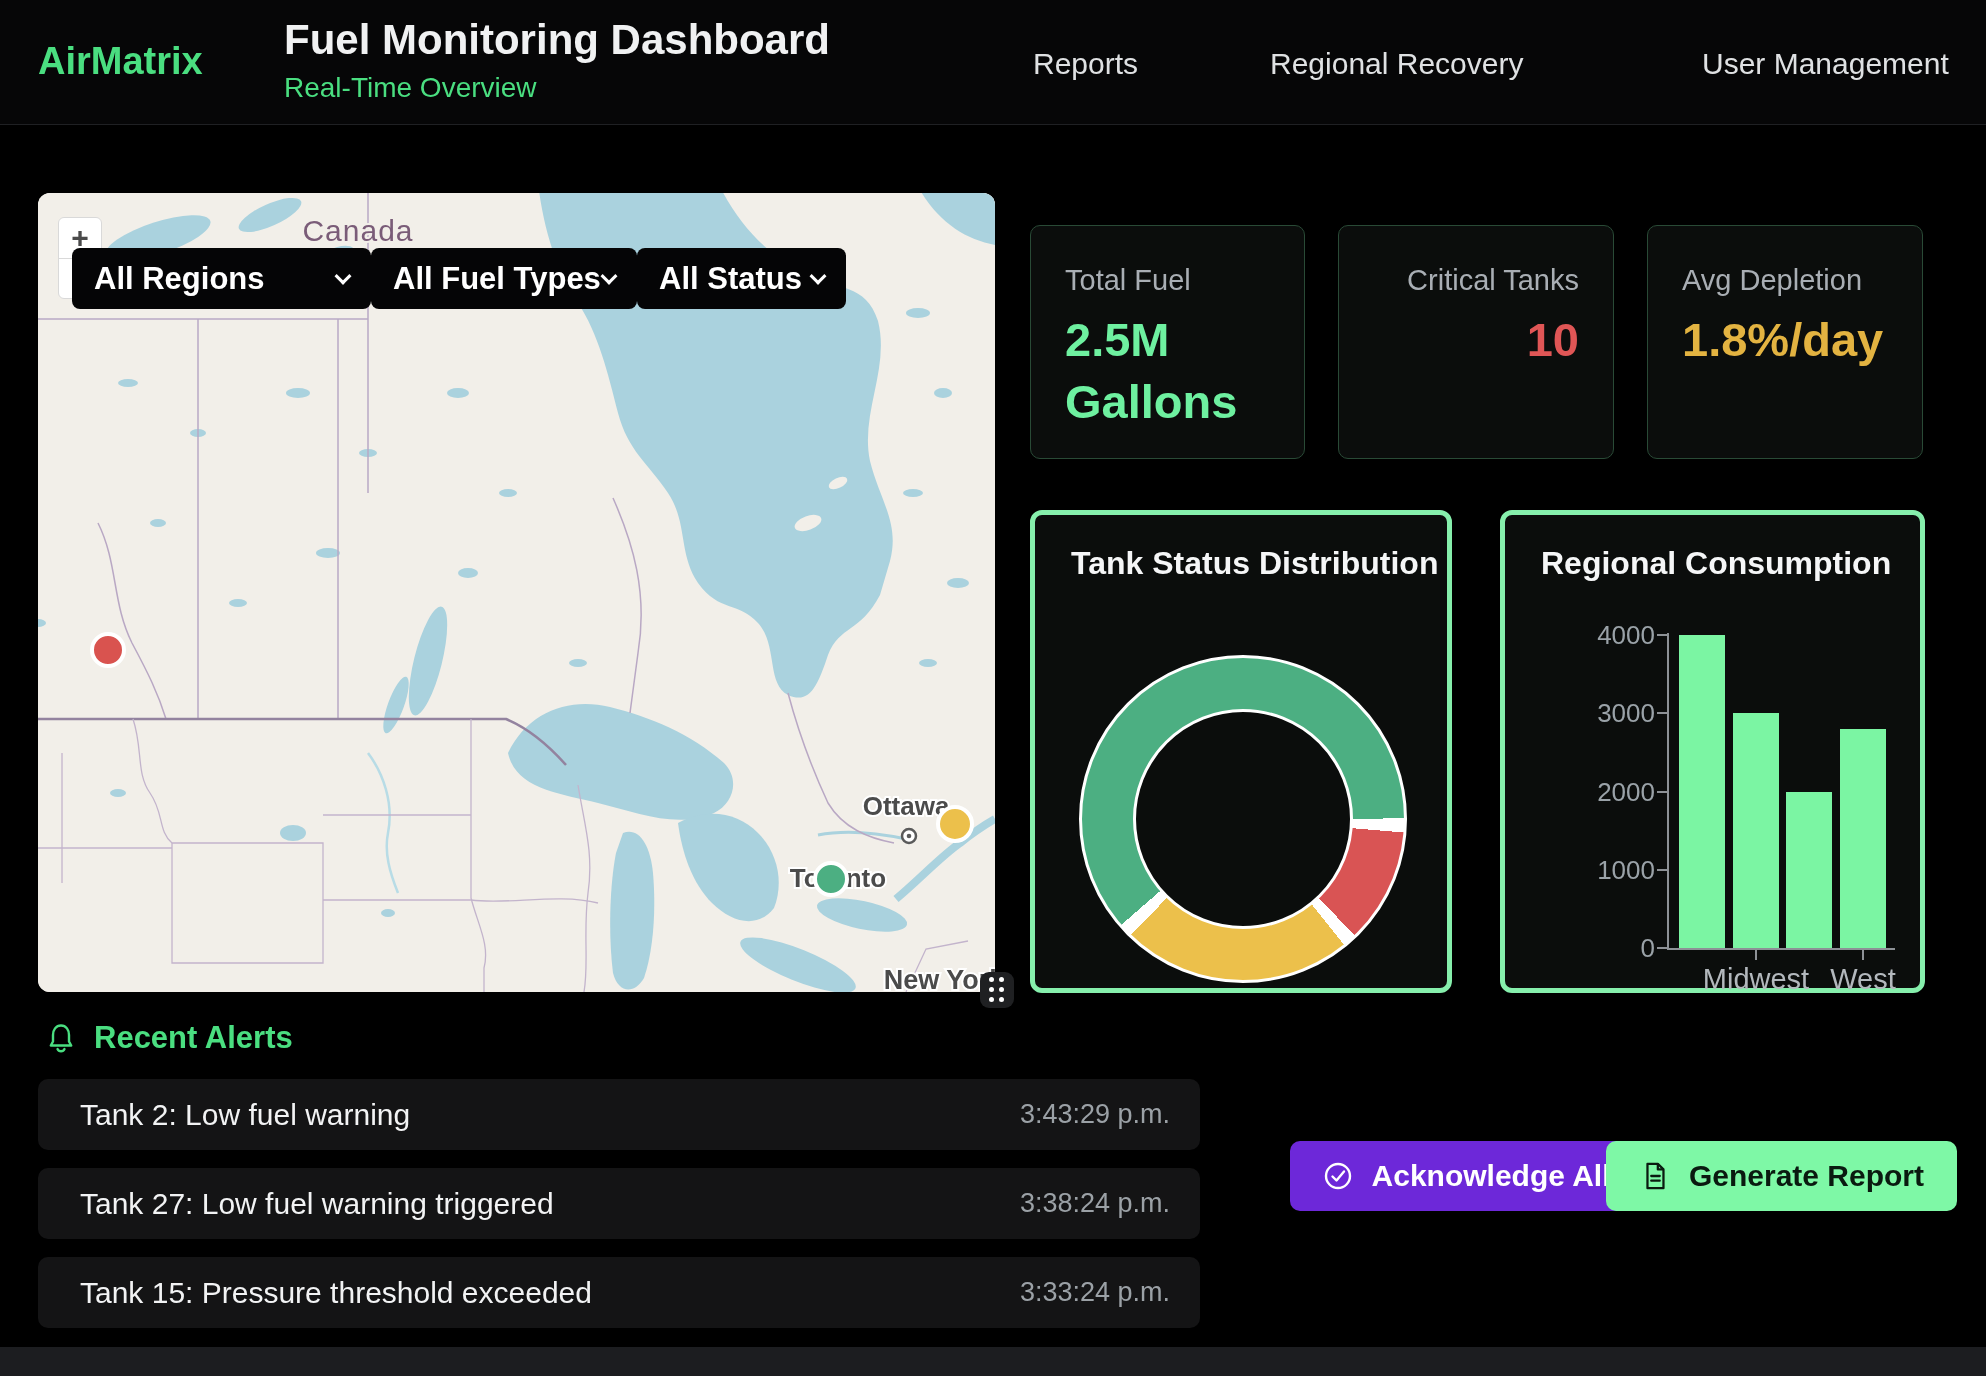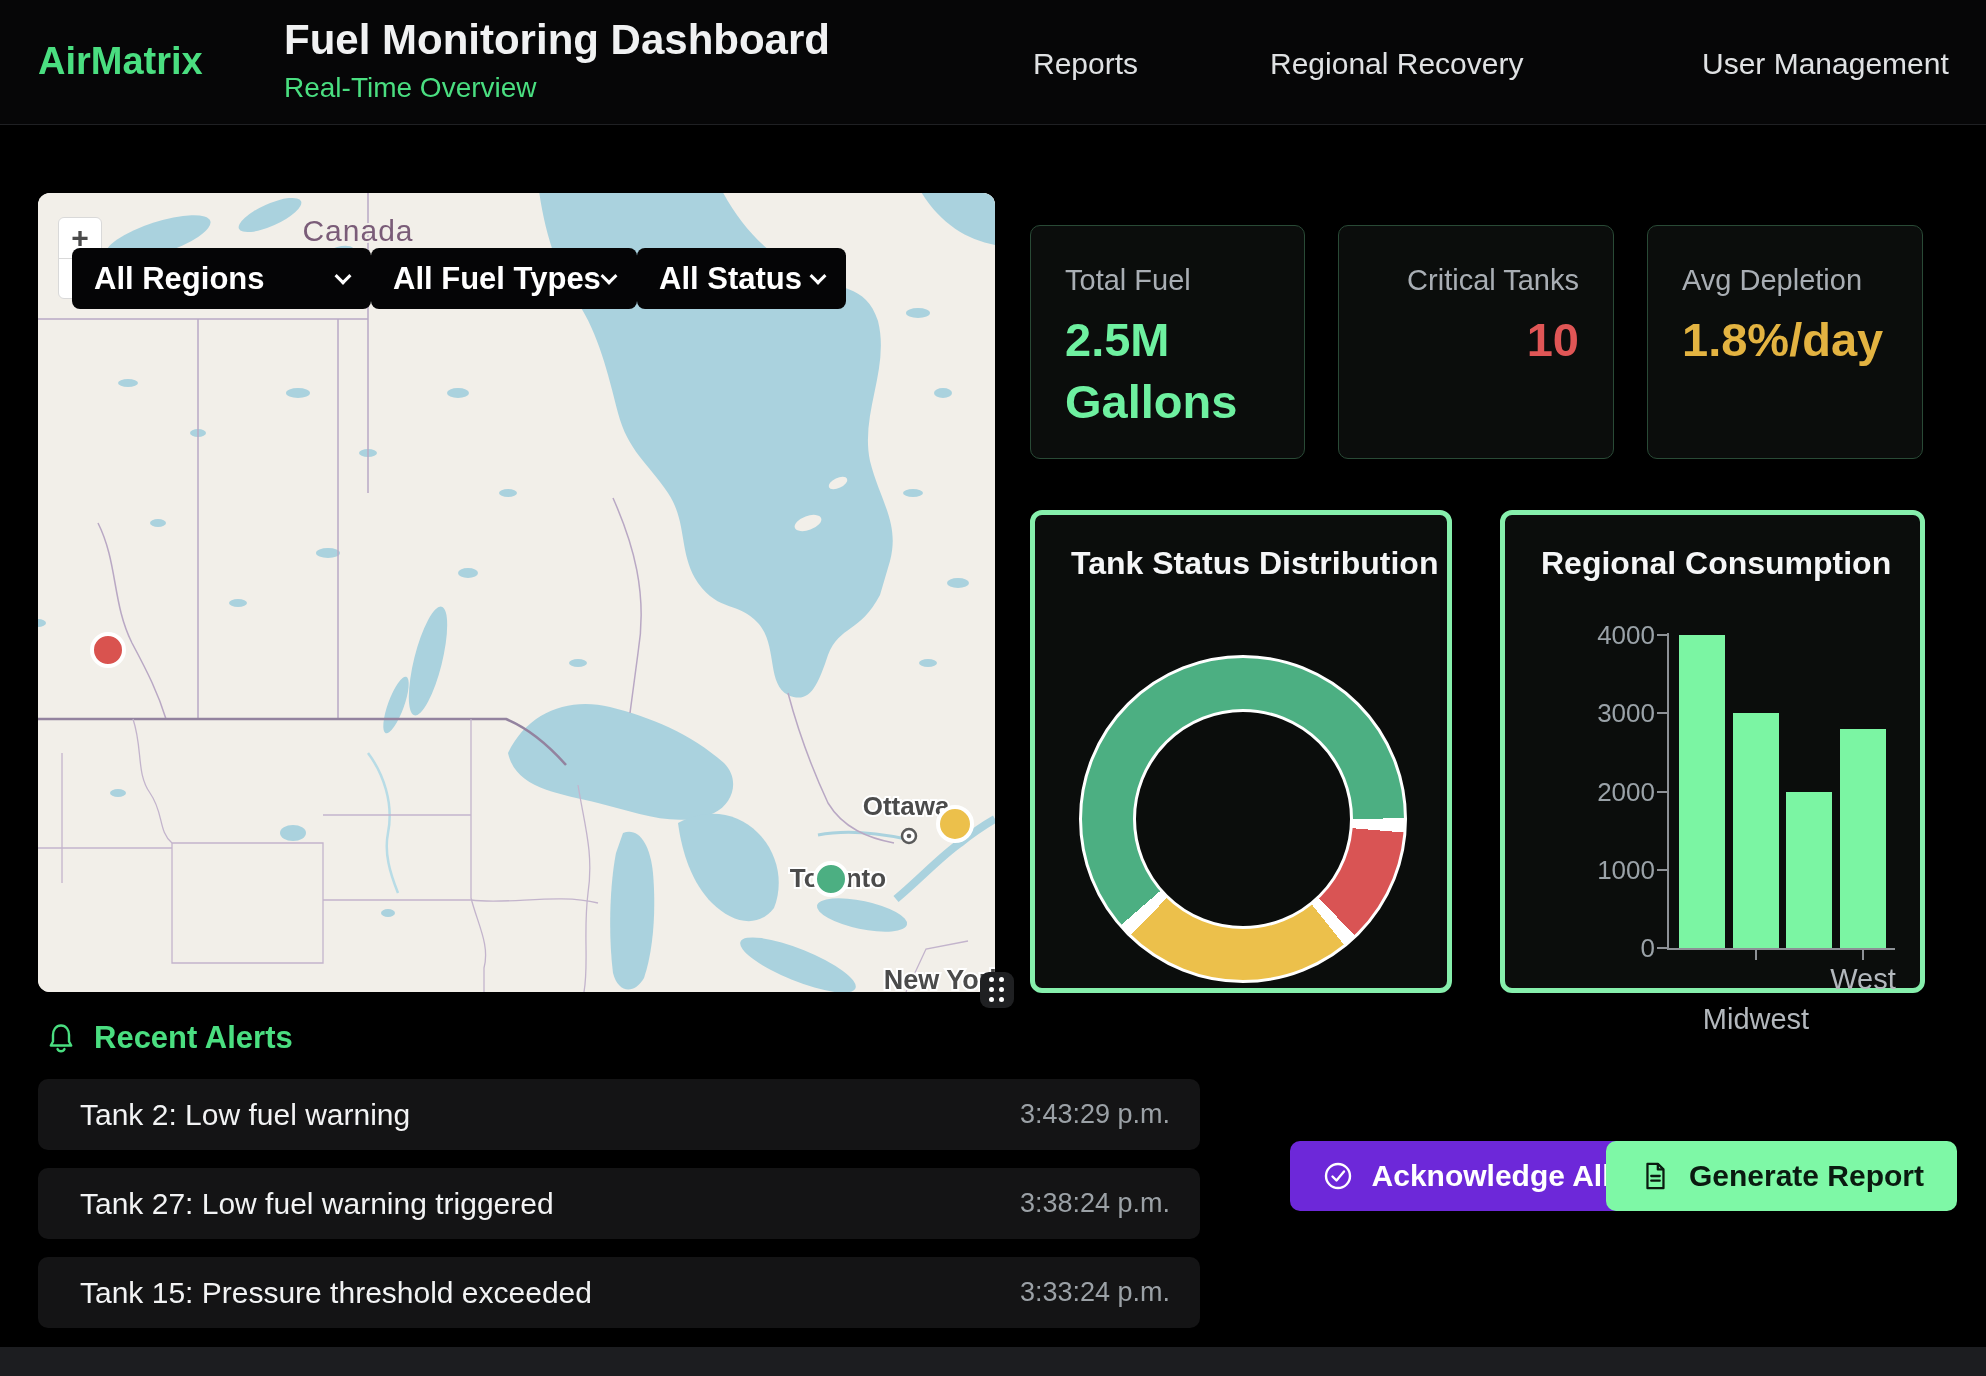--- a/index.html
+++ b/index.html
@@ -260,21 +260,21 @@
         <div class="ytick-dash" style="top: 353.75px;"></div>
         <div class="ytick-label" style="top: 276.5px;">2000</div>
         <div class="ytick-dash" style="top: 275.5px;"></div>
         <div class="ytick-label" style="top: 198.25px;">3000</div>
         <div class="ytick-dash" style="top: 197.25px;"></div>
         <div class="ytick-label" style="top: 120px;">4000</div>
         <div class="ytick-dash" style="top: 119px;"></div>
         <div class="bar" style="left: 174px; top: 120px; height: 313px; background: rgb(123, 245, 163);"></div>
         <div class="bar" style="left: 228px; top: 198.25px; height: 234.75px; background: rgb(123, 245, 163);"></div>
         <div class="xtick-dash" style="left: 250px;"></div>
-        <div class="xtick-label" style="left: 251px; margin-top: 40px;">Midwest</div>
+        <div class="xtick-label" style="left: 251px;">Midwest</div>
         <div class="bar" style="left: 281px; top: 276.5px; height: 156.5px; background: rgb(123, 245, 163);"></div>
         <div class="bar" style="left: 335px; top: 213.9px; height: 219.1px; background: rgb(123, 245, 163);"></div>
         <div class="xtick-dash" style="left: 357px;"></div>
         <div class="xtick-label" style="left: 358px;">West</div>
       </div>
   </div>
 
   <div class="alerts-header">
     <svg width="34" height="34" viewBox="0 0 34 34">
       <path d="M17 4.5 C11.8 4.5 9 9 9 14 L9 20.5 L6.8 24.5 L27.2 24.5 L25 20.5 L25 14 C25 9 22.2 4.5 17 4.5 Z" fill="none" stroke="#4ade80" stroke-width="2.4" stroke-linejoin="round"></path>

